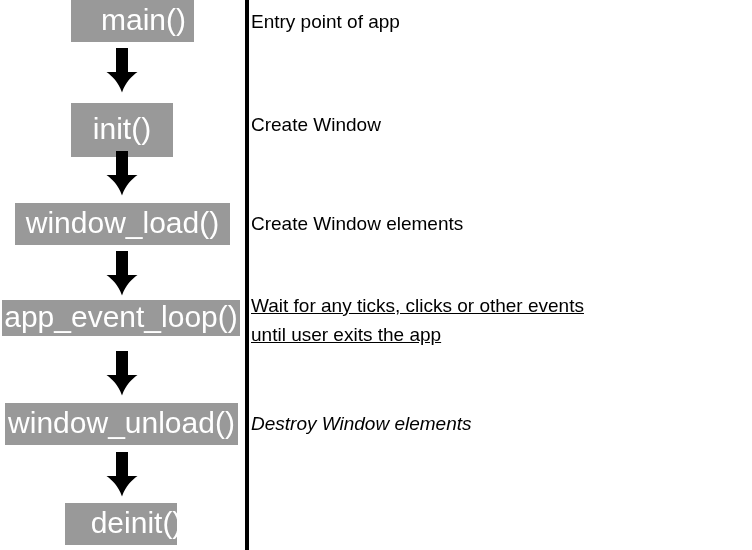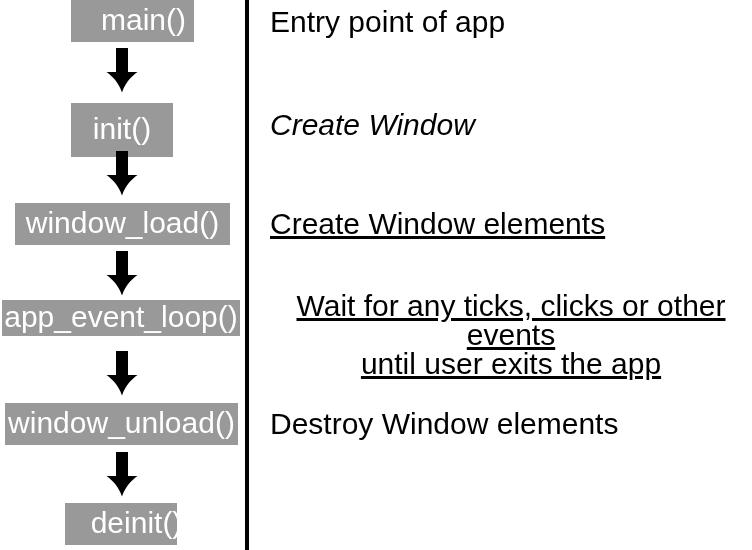--- a/index.html
+++ b/index.html
@@ -49,26 +49,26 @@
     left: 245px;
     top: 0px;
     width: 4px;
     height: 550px;
     background: #000000;
   }
 
   
   .desc {
     position: absolute;
-    left: 270px;
+    left: 251px;
     color: #000000;
-    font-size: 30px;
+    font-size: 19px;
     line-height: 29px;
     white-space: pre-line;
-    text-align: center;
+    text-align: left;
   }
 </style>
 </head>
 <body>
 
 <div id="canvas">
 
   <div class="flow-box" style="left:71px; top:0px; width:123px; height:42px;padding-left:22px;">
     <span>main()</span>
   </div>
@@ -120,23 +120,23 @@
   <div class="arrow" style="left:106px; top:452px;">
     <svg width="32" height="45" viewBox="0 0 32 45">
       <path d="M10,0 L22,0 L22,24 L31.5,24 C26,28 19.5,34 16,44.5 C12.5,34 6,28 0.5,24 L10,24 Z" fill="#000000"></path>
     </svg>
   </div>
 
   <div class="divider"></div>
 
   <div class="desc" style="top:7px;">Entry point of app</div>
 
-  <div class="desc" style="top:110px;font-style:italic;">Create Window</div>
+  <div class="desc" style="top:110px;">Create Window</div>
 
-  <div class="desc" style="top:209px;text-decoration:underline;">Create Window elements</div>
+  <div class="desc" style="top:209px;">Create Window elements</div>
 
   <div class="desc" style="top:291px;text-decoration:underline;">Wait for any ticks, clicks or other events
 until user exits the app</div>
 
-  <div class="desc" style="top:409px;">Destroy Window elements</div>
+  <div class="desc" style="top:409px;font-style:italic;">Destroy Window elements</div>
 
 
 </div>
 
 </body></html>

